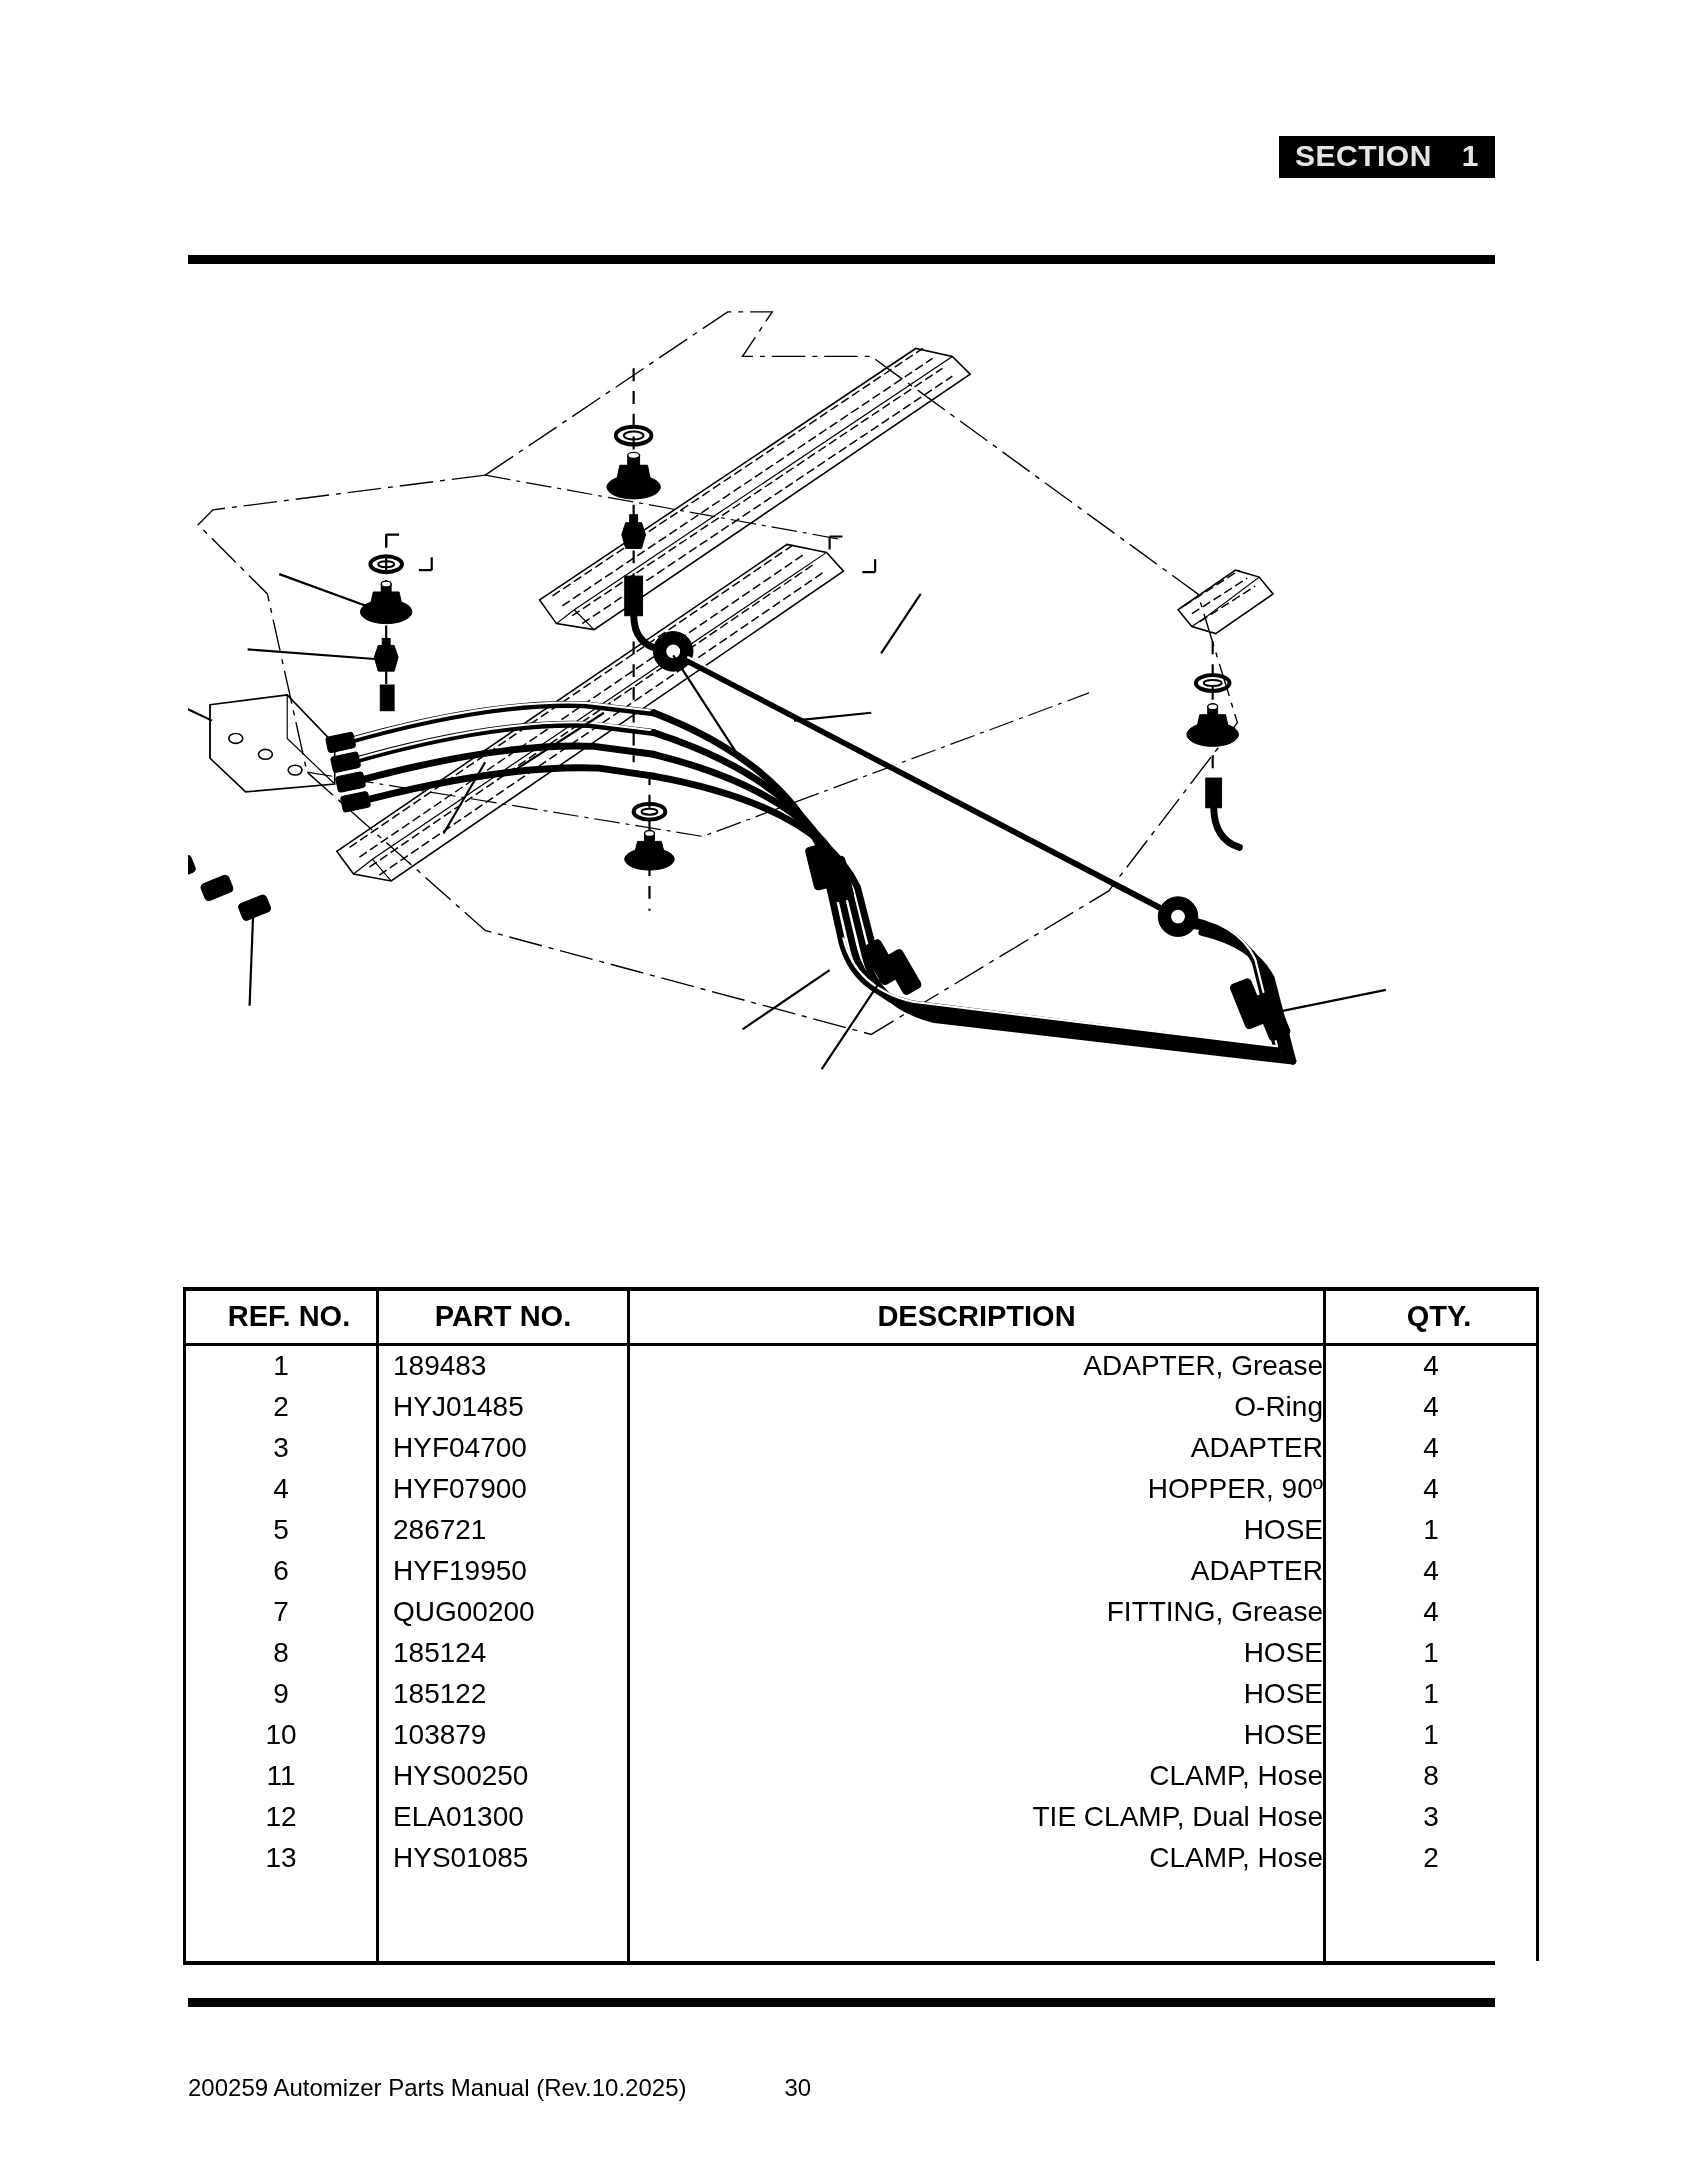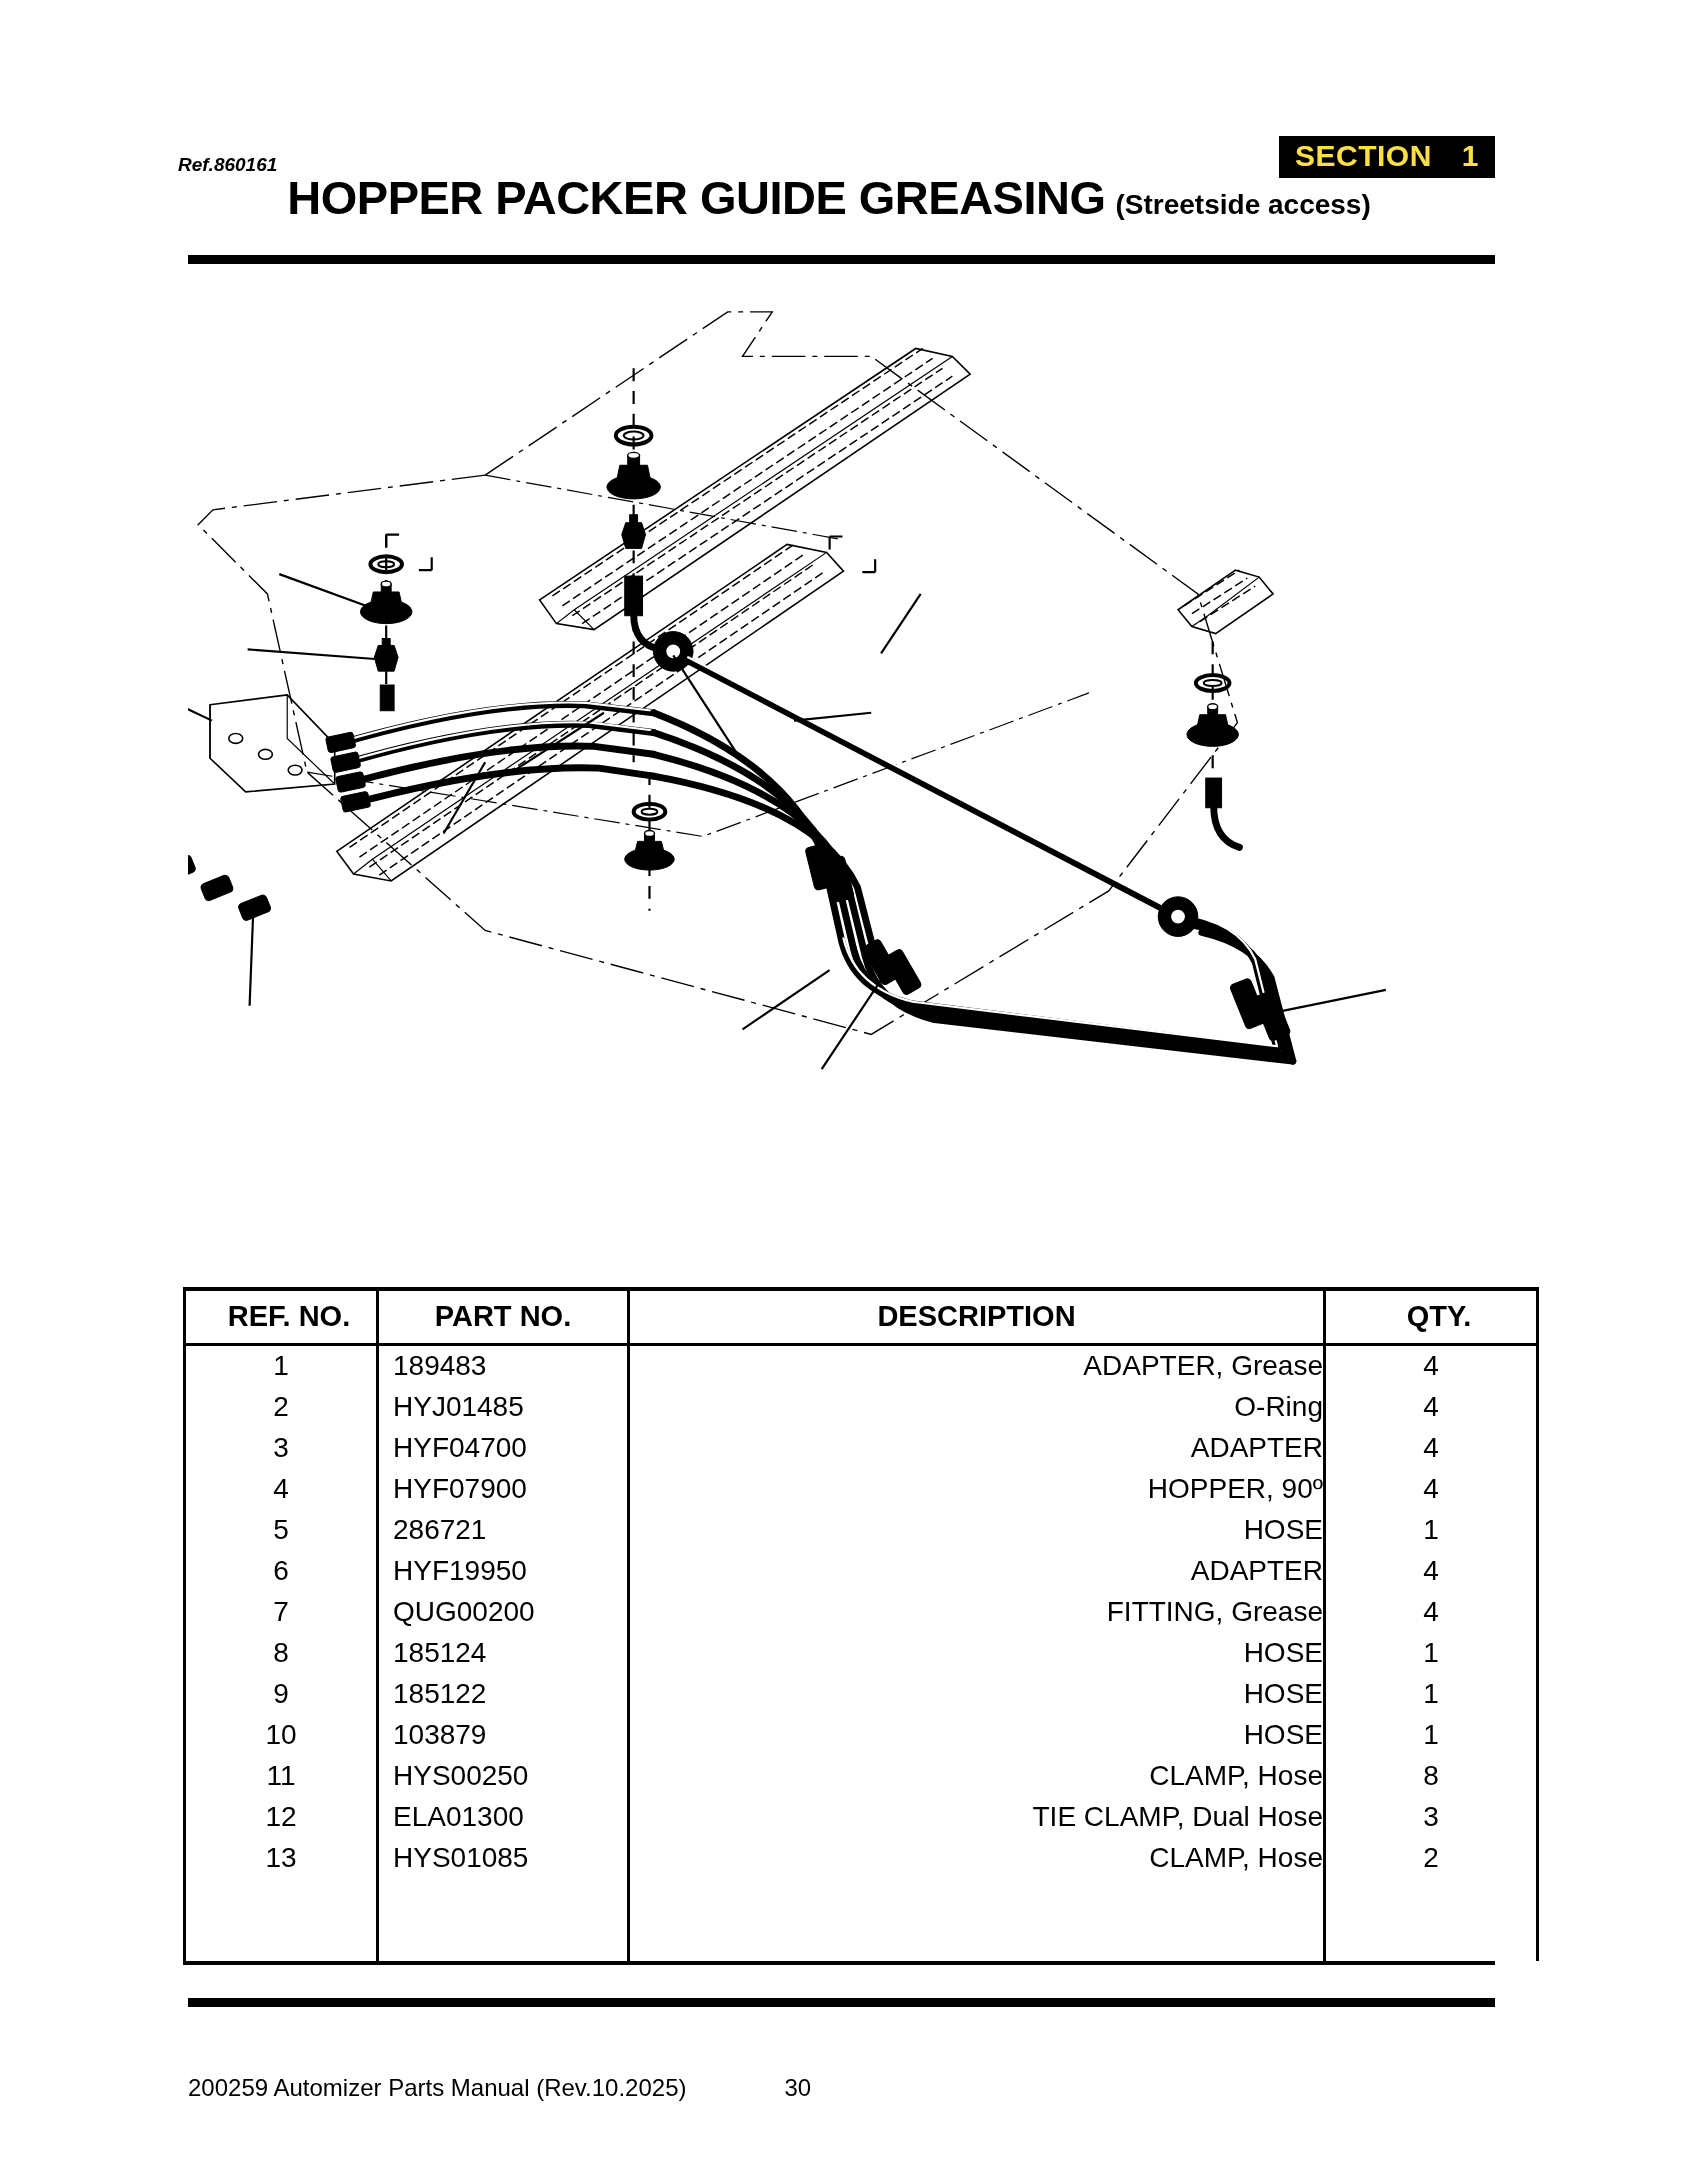--- a/index.html
+++ b/index.html
@@ -29,21 +29,21 @@
     left: 178px;
     top: 119px;
     width: 1317px;
     height: 129px;
   }
   .section-badge {
     position: absolute;
     right: 0px;
     top: 17px;
     background: #000000;
-    color: #fde047;
+    color: #e5e5e5;
     font-weight: bold;
     font-size: 30px;
     letter-spacing: 0.5px;
     padding: 5px 16px 7px 16px;
     white-space: nowrap;
     line-height: 1;
   }
   .section-badge .sec-num {
     margin-left: 30px;
   }
@@ -166,23 +166,20 @@
 <body>
 
 <div class="page">
 
   <div class="header-zone">
 
     <div class="section-badge">
       <span>SECTION</span><span class="sec-num">1</span>
     </div>
 
-    <div class="title-line">
-      <span class="ref-code">Ref.860161</span><span class="main-title">HOPPER PACKER GUIDE GREASING</span><span class="sub-title">(Streetside access)</span>
-    </div>
   </div>
 
   <div class="rule-top"></div>
 
   <div class="diagram">
     <svg width="1307" height="970" viewBox="0 0 1320 980" xmlns="http://www.w3.org/2000/svg">
       <defs>
         <style>
           .ph { fill:none; stroke:#000; stroke-width:1.4; stroke-dasharray:34 7 5 7; }
           .ph2{ fill:none; stroke:#000; stroke-width:1.2; stroke-dasharray:26 6 4 6; }

